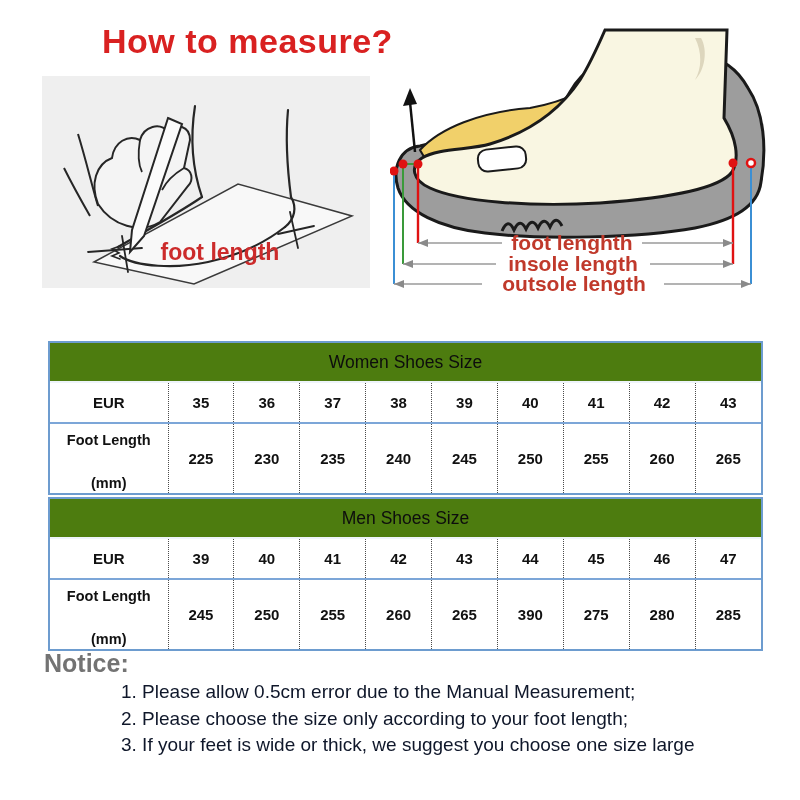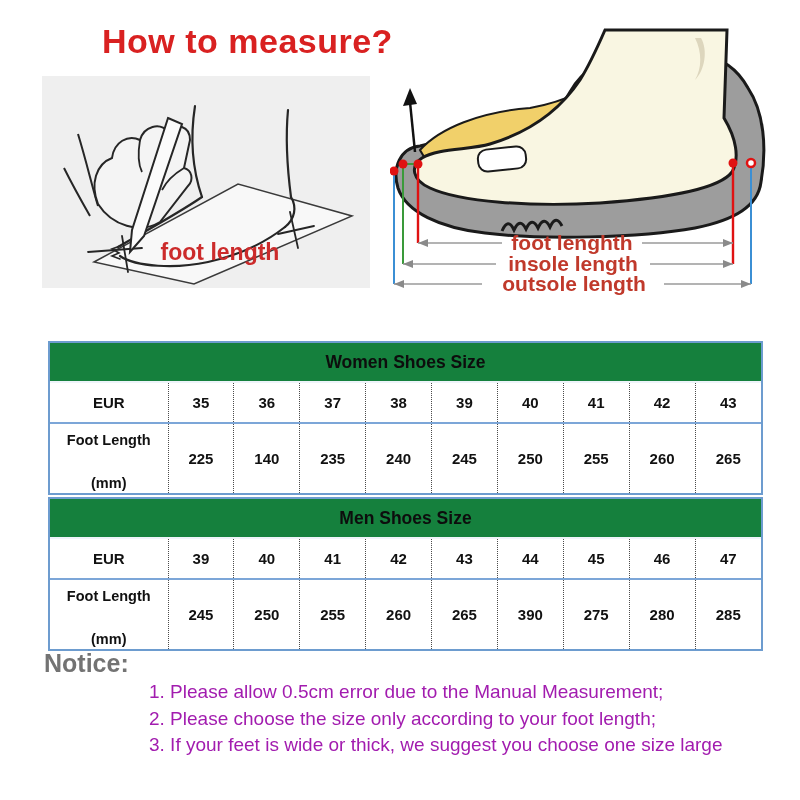--- a/index.html
+++ b/index.html
@@ -16,43 +16,43 @@
 
   
   .size-table{
     position:absolute;left:48px;width:715px;background:#fff;
     border:2px solid #6d9ccf;box-sizing:border-box;
   }
   .size-table.women{top:341px;}
   .size-table.men{top:497px;}
   .table-title{
     height:38px;line-height:38px;text-align:center;
-    font-weight:bold;font-size:17.5px;color:#0d0d0d;
-    background:#15803d;border-bottom:2px solid #eef4fa;
+    font-weight:normal;font-size:17.5px;color:#0d0d0d;
+    background:#4d7c0f;border-bottom:2px solid #eef4fa;
   }
   .size-table table{width:100%;border-collapse:collapse;table-layout:fixed;padding-left:44px;}
   .size-table col.label-col{width:118px;}
   .size-table td{
     height:39px;text-align:center;vertical-align:middle;
     font-weight:bold;font-size:15px;color:#111;
     border-left:1px dotted #4a4a4a;padding:0;overflow:hidden;
   }
   .size-table td:first-child{border-left:none;}
   .size-table tr + tr td{border-top:2px solid #7ca6d8;}
   .row-label .l1{padding-top:7px;line-height:19px;font-size:14.5px;}
   .row-label .l2{line-height:19px;font-size:14.5px;margin-top:24px;}
 
   
   .notice-title{
     position:absolute;left:44px;top:649px;
     font-size:25px;font-weight:bold;color:#737373;
   }
   .notice-items{
     position:absolute;left:121px;top:679px;
-    font-size:19px;color:#a21caf;margin-left:28px;
+    font-size:19px;color:#0f172a;
   }
   .notice-items .notice-item{line-height:26.5px;}
 </style>
 </head>
 <body>
 
 <div class="canvas">
 
   <div class="page-title">How to measure?</div>
 
@@ -173,21 +173,21 @@
             <td>42</td>
             <td>43</td>
           </tr>
         <tr>
           <td class="row-label">
             <div class="l1">Foot Length</div>
             <div class="l2">(mm)</div>
           </td>
 
         <td>225</td>
-            <td>140</td>
+            <td>230</td>
             <td>235</td>
             <td>240</td>
             <td>245</td>
             <td>250</td>
             <td>255</td>
             <td>260</td>
             <td>265</td>
           </tr>
       </tbody>
     </table>

